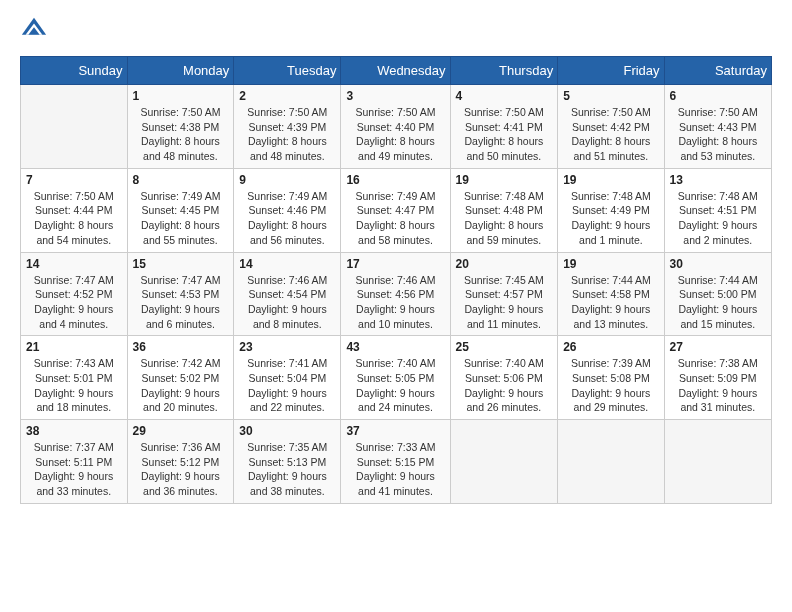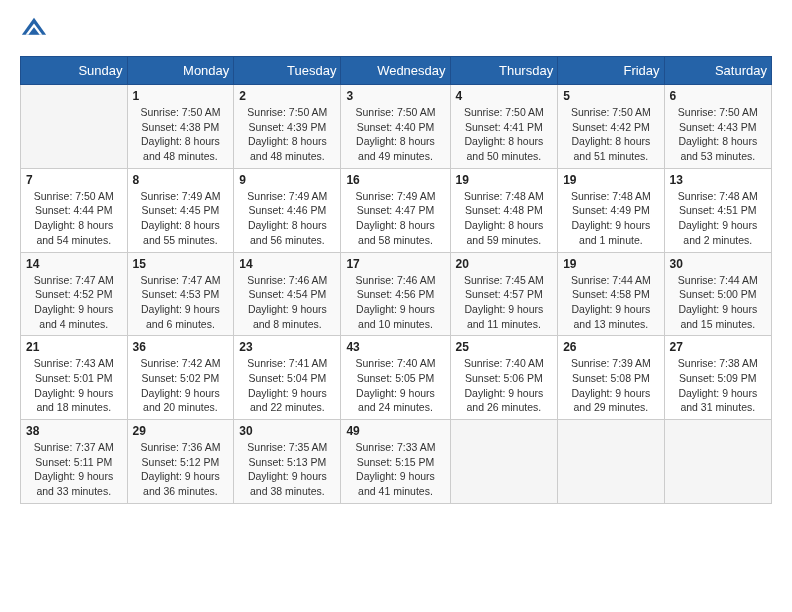--- a/index.html
+++ b/index.html
@@ -253,21 +253,21 @@
           </td>
           <td>
             <span class="day-number">29</span>
             <div class="day-detail">Sunrise: 7:36 AM<br>Sunset: 5:12 PM<br>Daylight: 9 hours and 36 minutes.</div>
           </td>
           <td>
             <span class="day-number">30</span>
             <div class="day-detail">Sunrise: 7:35 AM<br>Sunset: 5:13 PM<br>Daylight: 9 hours and 38 minutes.</div>
           </td>
           <td>
-            <span class="day-number">49</span>
+            <span class="day-number">37</span>
             <div class="day-detail">Sunrise: 7:33 AM<br>Sunset: 5:15 PM<br>Daylight: 9 hours and 41 minutes.</div>
           </td>
           <td class="empty-cell"></td>
           <td class="empty-cell"></td>
           <td class="empty-cell"></td>
         </tr>
       </tbody>
   </table>
 </div>
 

